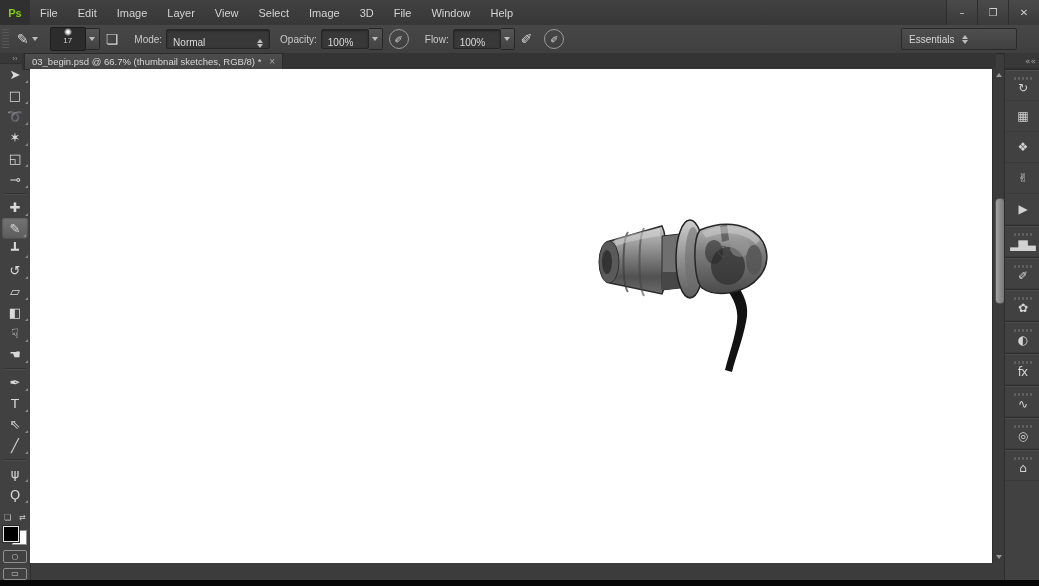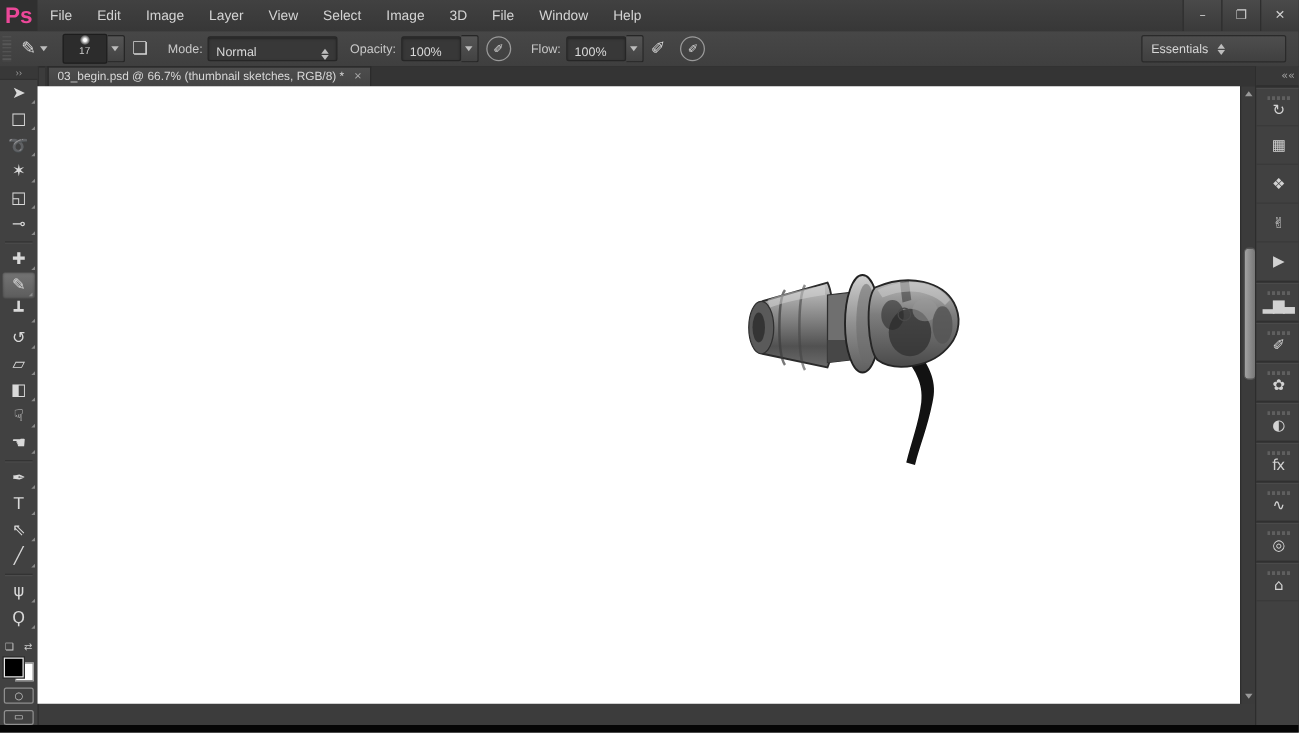--- a/index.html
+++ b/index.html
@@ -5,21 +5,21 @@
   html,body{margin:0;padding:0;background:#2a2a2a;}
   #app{position:relative;width:1039px;height:586px;background:#3c3c3c;overflow:hidden;
        font-family:"Liberation Sans",sans-serif;color:#d6d6d6;-webkit-font-smoothing:antialiased;}
   .abs{position:absolute;}
   .glyph{font-family:"DejaVu Sans",sans-serif;}
 
   
   #menubar{left:0;top:0;width:1039px;height:25px;background:linear-gradient(#414141,#373737);
            border-bottom:1px solid #2a2a2a;display:flex;align-items:center;}
   #pslogo{width:30px;height:25px;display:flex;align-items:center;justify-content:center;
-          font-weight:bold;font-size:18px;color:#ec4899;background:#303030;}
+          font-weight:bold;font-size:11px;color:#84cc16;background:#303030;}
   .menu-item{padding:0 10px;font-size:11px;color:#d4d4d4;height:25px;display:flex;align-items:center;cursor:default;}
   #winctrls{margin-left:auto;display:flex;height:25px;align-items:stretch;}
   .winbtn{width:30px;display:flex;align-items:center;justify-content:center;font-size:10px;
           color:#cfcfcf;border-left:1px solid #2e2e2e;background:linear-gradient(#4a4a4a,#3a3a3a);}
 
   
   #optionsbar{left:0;top:25px;width:1039px;height:28px;background:linear-gradient(#474747,#3f3f3f);
               border-bottom:1px solid #282828;display:flex;align-items:center;font-size:10px;}
   .ogrip{width:7px;height:20px;margin:0 4px 0 2px;
          background-image:repeating-linear-gradient(#5c5c5c 0 1px,transparent 1px 3px);
@@ -36,21 +36,21 @@
   .fieldcaret{width:13px;height:20px;background:linear-gradient(#555,#424242);border:1px solid #262626;
               border-left:none;border-radius:0 2px 2px 0;display:flex;align-items:center;justify-content:center;}
   .olabel{color:#c9c9c9;margin:0 4px 0 10px;}
   #brushpreset{width:34px;height:22px;background:#2c2c2c;border:1px solid #1d1d1d;border-radius:2px;
                display:flex;flex-direction:column;align-items:center;justify-content:flex-start;line-height:1;}
   #brushdot{width:8px;height:8px;border-radius:50%;background:radial-gradient(circle,#fff 20%,rgba(255,255,255,0) 75%);}
   #brushsize{font-size:8px;color:#cfcfcf;margin-top:1px;}
   .circbtn{width:18px;height:18px;border:1px solid #9a9a9a;border-radius:50%;display:flex;
            align-items:center;justify-content:center;font-size:10px;color:#d4d4d4;margin:0 6px;}
   .plainbtn{font-size:13px;color:#d4d4d4;margin:0 6px;}
-  #workspace{margin-left:auto;margin-right:10px;width:100px;height:20px;background:linear-gradient(#4e4e4e,#404040);
+  #workspace{margin-left:auto;margin-right:22px;width:100px;height:20px;background:linear-gradient(#4e4e4e,#404040);
              border:1px solid #2a2a2a;border-radius:2px;display:flex;align-items:center;padding:0 7px;font-size:10px;}
   #workspace span{flex:1;}
 
   
   #toolbar{left:0;top:53px;width:30px;height:527px;background:#414141;border-right:1px solid #2d2d2d;
            display:flex;flex-direction:column;align-items:center;}
   #toolbar-header{height:14px;width:100%;display:flex;align-items:center;justify-content:center;
                   font-size:8px;color:#9a9a9a;background:#383838;border-bottom:1px solid #303030;}
   .tool{width:30px;height:21px;display:flex;align-items:center;justify-content:center;
         font-size:13px;color:#d9d9d9;position:relative;}
@@ -64,21 +64,21 @@
   #swaprow{width:30px;height:15px;margin-top:6px;display:flex;align-items:center;justify-content:space-around;
            font-size:8px;color:#c9c9c9;}
   #fgbg{position:relative;width:24px;height:26px;margin-top:3px;}
   #bgswatch{position:absolute;right:0;bottom:0;width:13px;height:13px;background:#ffffff;border:1px solid #8d8d8d;}
   #fgswatch{position:absolute;left:0;top:0;width:14px;height:14px;background:#000000;
             border:1px solid #e8e8e8;box-shadow:0 0 0 1px #2b2b2b;}
   .bottombtn{width:22px;height:14px;margin-top:5px;border:1px solid #8f8f8f;border-radius:2px;
              display:flex;align-items:center;justify-content:center;font-size:8px;color:#cfcfcf;}
 
   
-  #tabbar{left:36px;top:53px;width:974px;height:16px;background:#343434;border-bottom:1px solid #2b2b2b;
+  #tabbar{left:22px;top:53px;width:974px;height:16px;background:#343434;border-bottom:1px solid #2b2b2b;
           display:flex;align-items:stretch;}
   #doctab{margin-left:2px;background:linear-gradient(#4d4d4d,#444444);border:1px solid #2b2b2b;border-bottom:none;
           display:flex;align-items:center;padding:0 7px;font-size:9.5px;color:#d8d8d8;gap:8px;}
   #tabclose{color:#a9a9a9;font-size:10px;}
 
   
   #canvas{left:30px;top:69px;width:962px;height:494px;background:#ffffff;}
   #brush-cursor{position:absolute;left:688px;top:177px;width:9px;height:9px;border:1px solid #4a4a4a;
                 border-radius:50%;}
 

